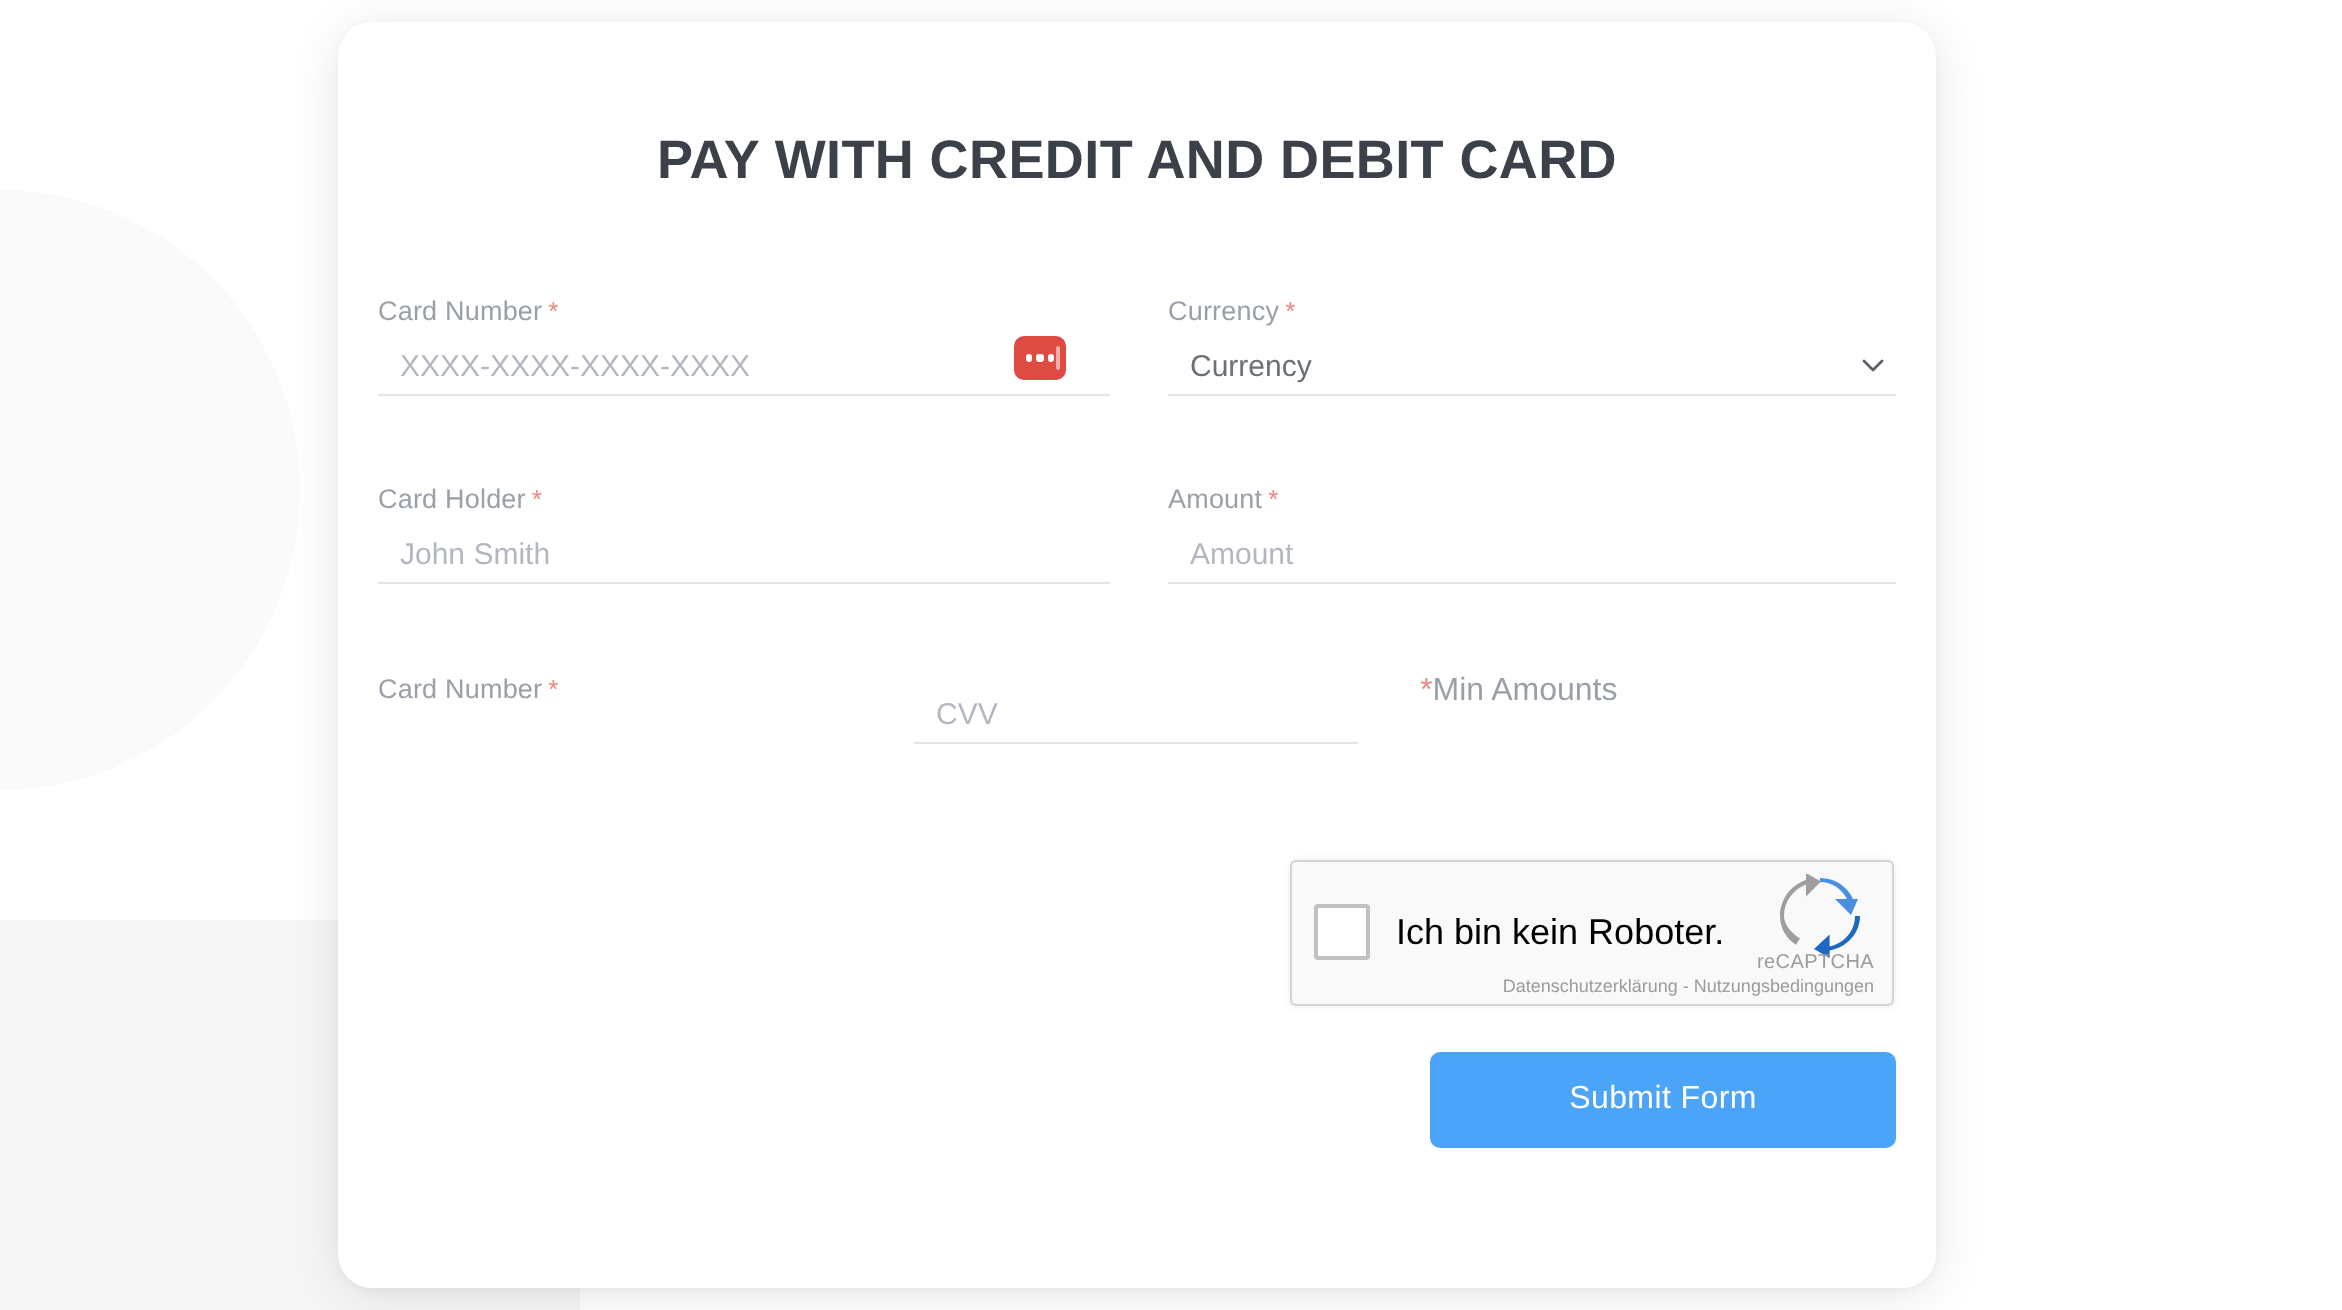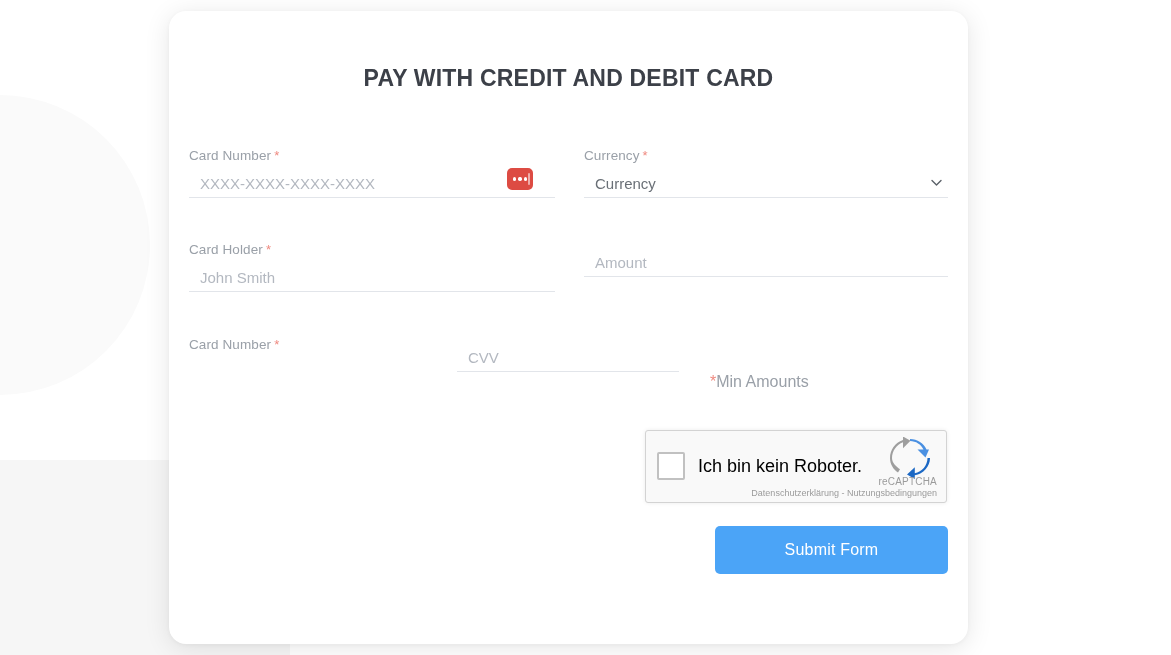--- a/index.html
+++ b/index.html
@@ -54,21 +54,21 @@
     box-shadow: 0 4px 26px rgba(0,0,0,0.10), 0 1px 4px rgba(0,0,0,0.04);
     z-index: 2;
   }
 
   .card-title {
     position: absolute;
     left: 0;
     top: 54px;
     width: 100%;
     text-align: center;
-    font-size: 23px;
+    font-size: 27px;
     font-weight: bold;
     letter-spacing: 0.2px;
     color: #3c4048;
     font-family: "Liberation Sans", sans-serif;
   }
 
   
   .form {
     position: absolute;
     left: 20px;
@@ -164,21 +164,20 @@
 
   
   .min-amounts {
     position: absolute;
     left: 690px;
     top: 201px;
     font-size: 16px;
     color: #9aa0a8;
     font-family: "Liberation Sans", sans-serif;
     white-space: nowrap;
-    margin-top: 36px;
   }
   .min-amounts .star { color: #ef8a80; }
 
   
   .recaptcha {
     position: absolute;
     left: 645px;
     top: 430px;
     width: 302px;
     height: 73px;
@@ -301,20 +300,23 @@
       <div class="field" style="left:0px; top:94px; width:366px;">
         <div class="f-label">
           <span>Card Holder</span><span class="req">*</span>
         </div>
         <div class="f-input-wrap">
           <input class="f-input" type="text" placeholder="John Smith" style="">
         </div>
       </div>
 
       <div class="field" style="left:395px; top:94px; width:364px;">
+        <div class="f-label">
+          <span>Amount</span><span class="req">*</span>
+        </div>
         <div class="f-input-wrap">
           <input class="f-input" type="text" placeholder="Amount" style="">
         </div>
       </div>
 
       <div class="field" style="left:0px; top:189px; width:238px;">
         <div class="f-label">
           <span>Card Number</span><span class="req">*</span>
         </div>
       </div>

